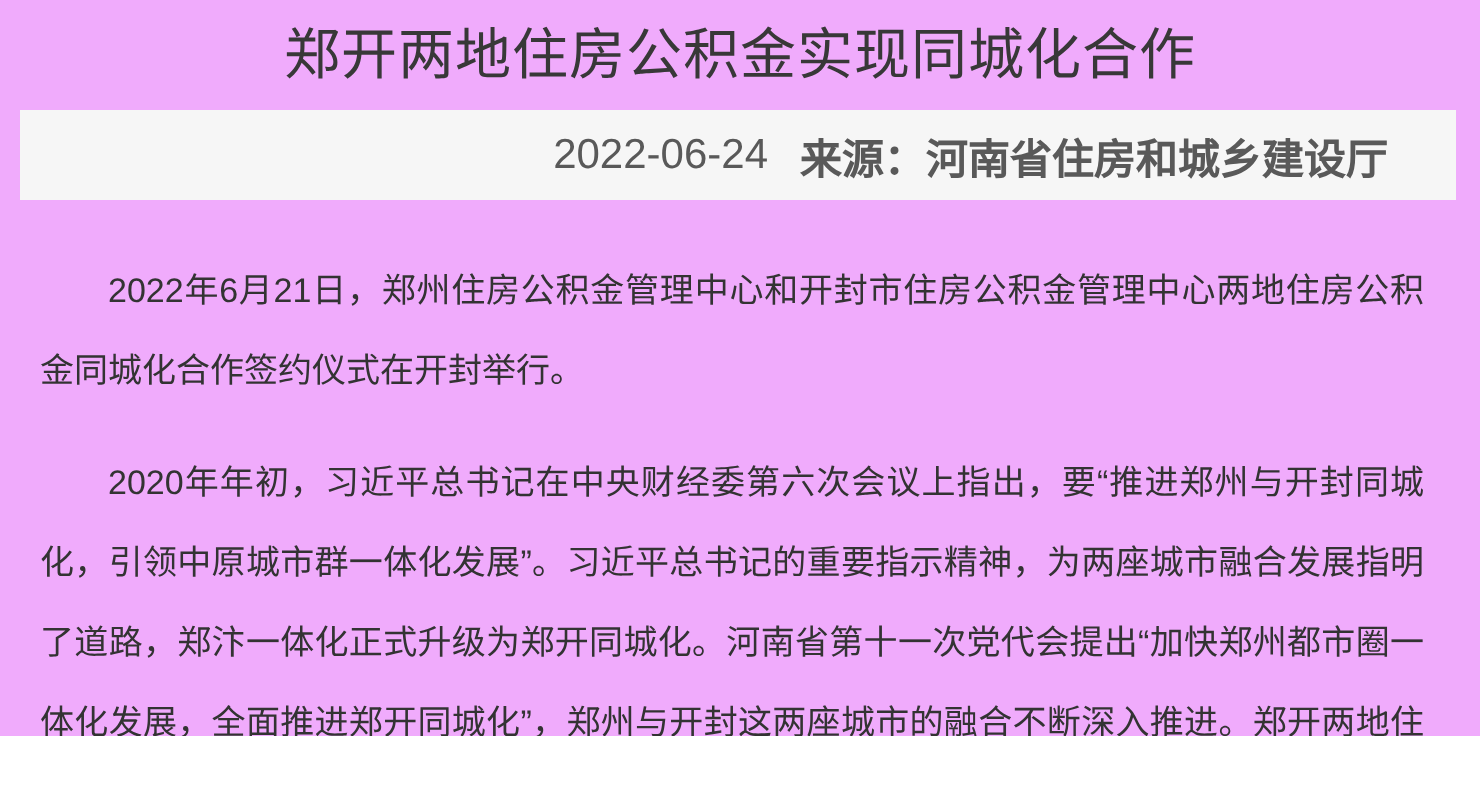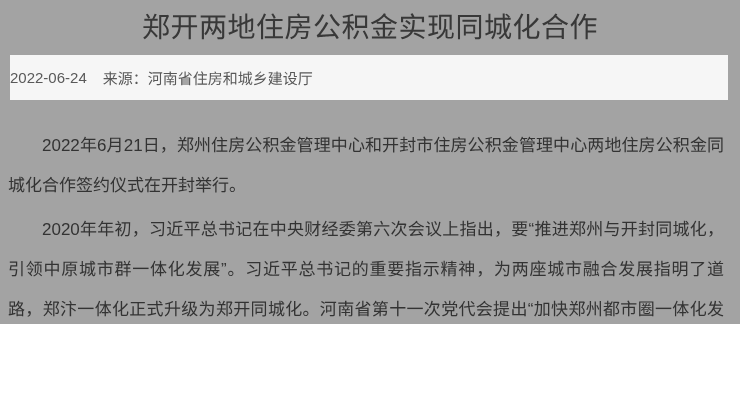--- a/index.html
+++ b/index.html
@@ -2,55 +2,55 @@
 <html lang="zh-CN"><head>
 <meta charset="utf-8">
 <style>
   * { margin: 0; padding: 0; box-sizing: border-box; }
   html, body {
     background: #ffffff;
     font-family: "Liberation Sans", "DejaVu Sans", sans-serif;
   }
   .page {
     width: 740px;
-    height: 324px;
-    background: #a3a3a3;
+    height: 368px;
+    background: #f0abfc;
     overflow: hidden;
   }
   .article-title {
     margin-top: 8px;
     text-align: center;
     font-size: 28px;
     line-height: 40px;
     font-weight: 500;
     color: #383838;
     letter-spacing: 0.5px;
   }
   .meta-bar {
     margin: 7px 12px 0 10px;
     height: 45px;
     background: #f6f6f6;
     display: flex;
     align-items: center;
-    justify-content: flex-start;
-    font-size: 15px;
+    justify-content: flex-end;
+    font-size: 21px;
     color: #595959;
   }
   .meta-bar .meta-date { margin-right: 16px; }
-  .meta-bar .meta-source { margin-right: 34px; }
+  .meta-bar .meta-source { margin-right: 34px; font-weight: bold; }
   .article-body {
     margin: 26px 12px 0 4px;
     color: #333333;
     font-size: 17px;
     line-height: 40px;
     text-align: justify;
   }
   .article-body p {
     text-indent: 2em;
-    margin: 4px;
+    margin: 16px;
   }
 </style>
 </head>
 <body>
 
 <div class="page">
 
   <h1 class="article-title">郑开两地住房公积金实现同城化合作</h1>
 
   <div class="meta-bar">

